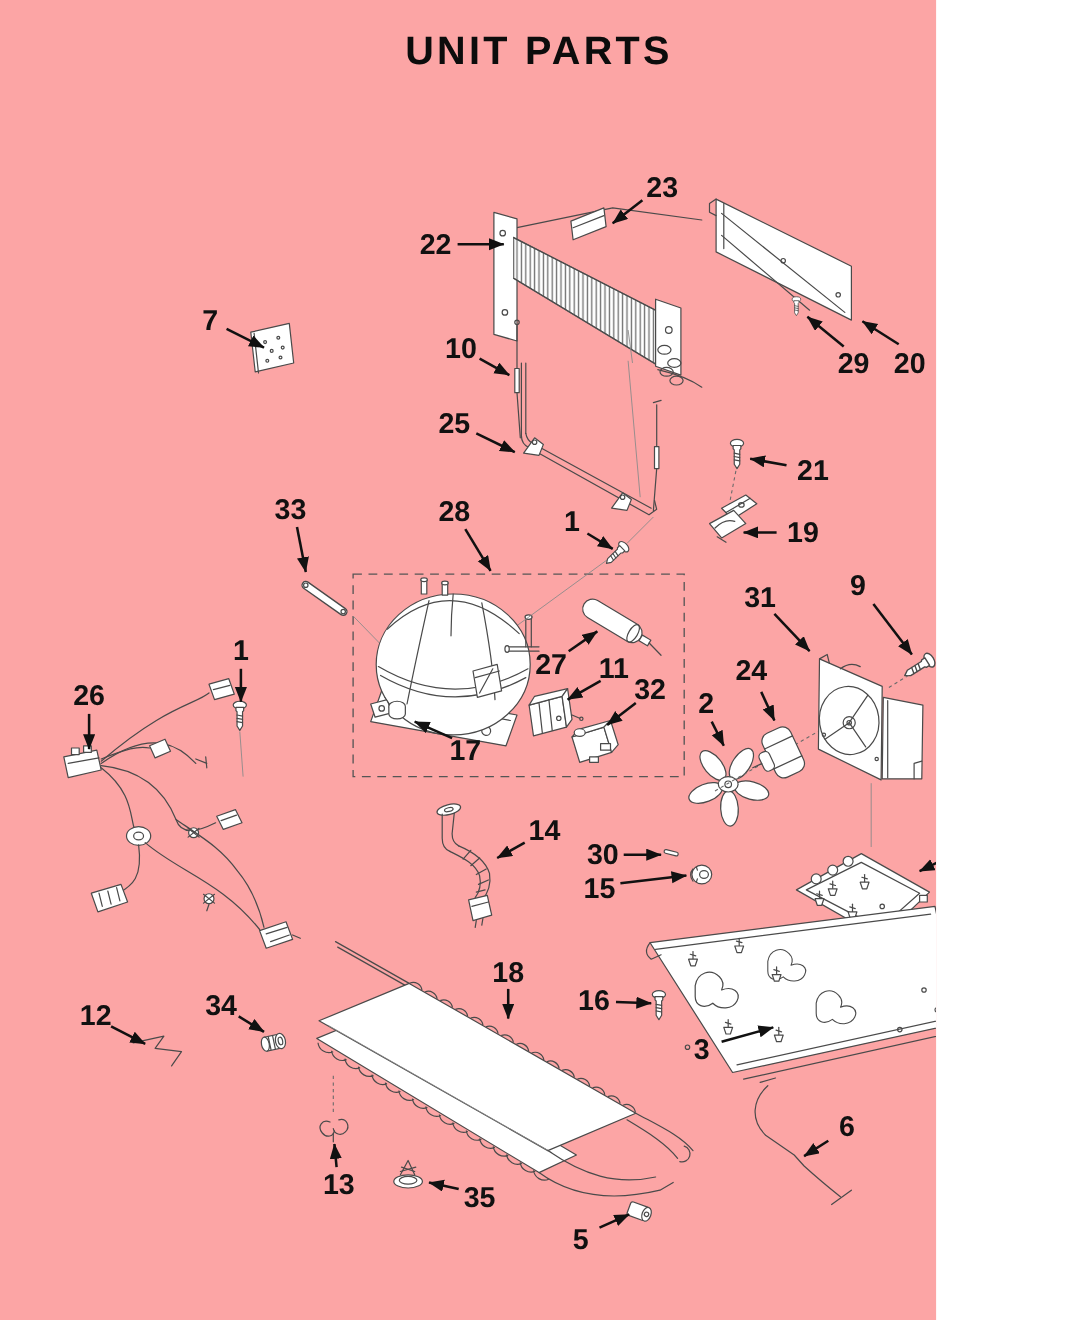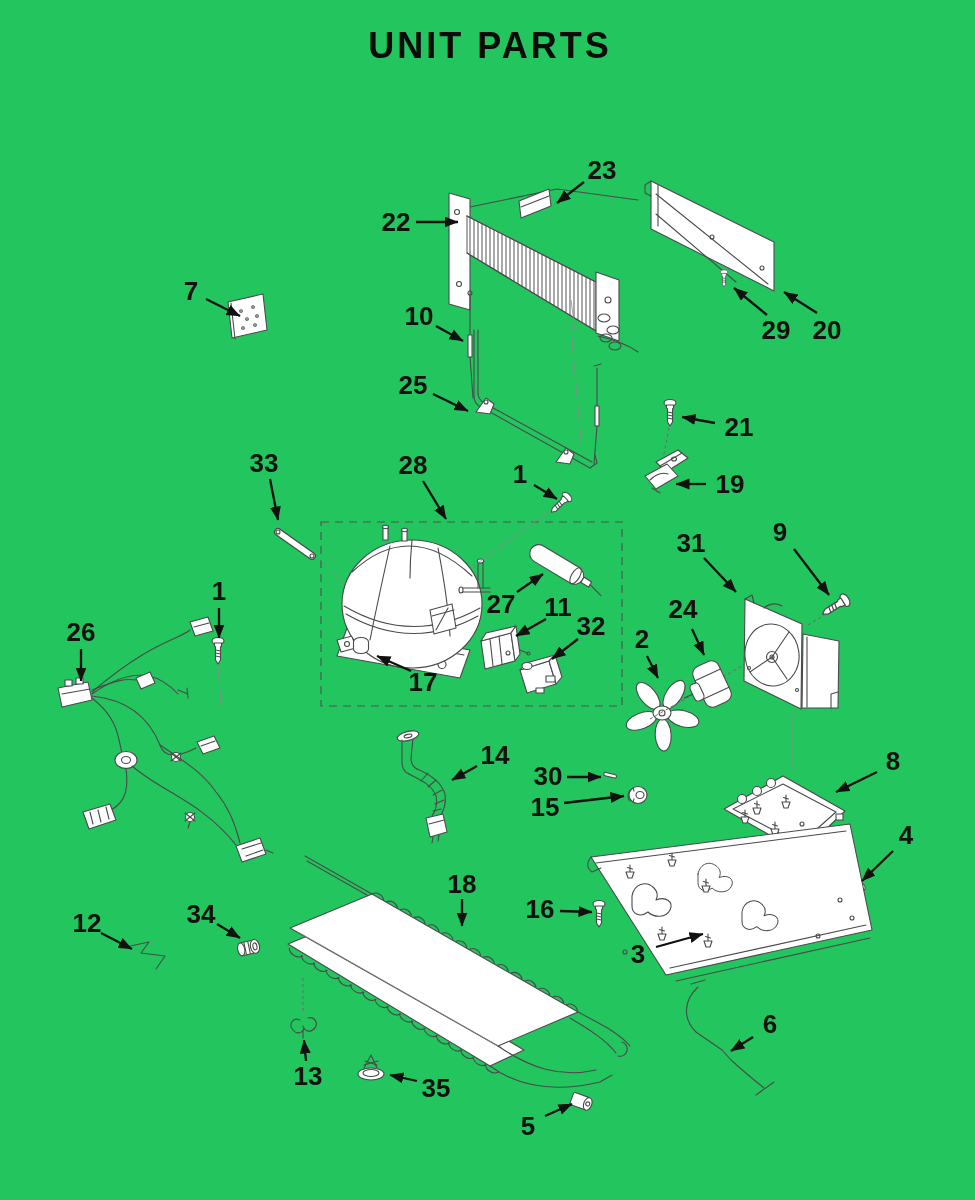--- a/index.html
+++ b/index.html
@@ -1,16 +1,16 @@
 <!DOCTYPE html>
 <html><head>
 <meta charset="utf-8">
 <style>
   html,body{margin:0;padding:0;background:#fff;}
-  .page{width:975px;height:1200px;background:#22c55e;position:relative;overflow:hidden;
+  .page{width:851px;height:1200px;background:#fca5a5;position:relative;overflow:hidden;
         font-family:"Liberation Sans",sans-serif;}
   svg{display:block;}
   .ln{stroke:#4a4a4a;fill:none;stroke-width:1.1;stroke-linecap:round;stroke-linejoin:round;}
   .lnf{stroke:#4a4a4a;fill:#fff;stroke-width:1.1;stroke-linejoin:round;}
   .thin{stroke:#8a8a8a;stroke-width:.8;fill:none;}
   .dash{stroke:#6a6a6a;stroke-width:1;fill:none;stroke-dasharray:3 3;}
   .boxdash{stroke:#555;stroke-width:1.2;fill:none;stroke-dasharray:8 6;}
   .title-text{font-weight:bold;font-size:36px;letter-spacing:3px;fill:#0c0c0c;
               text-anchor:middle;font-family:"Liberation Sans",sans-serif;}
   .callout-num{font-weight:bold;font-size:26px;fill:#111;text-anchor:middle;

